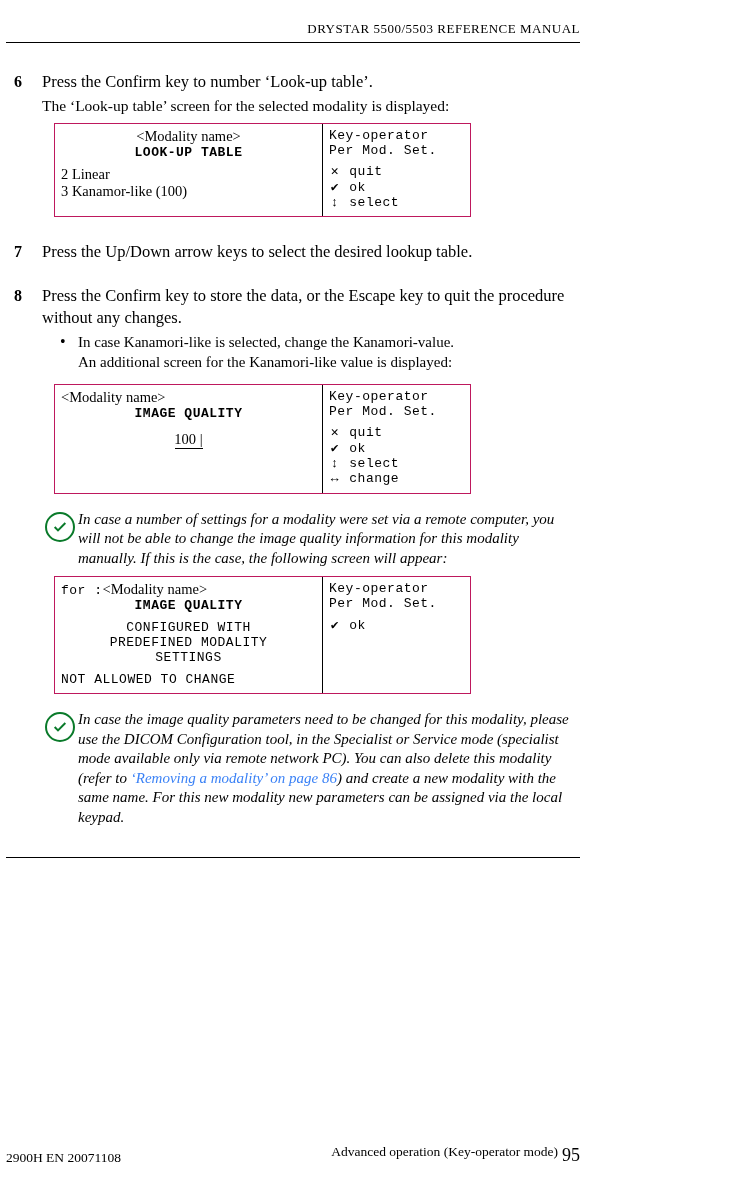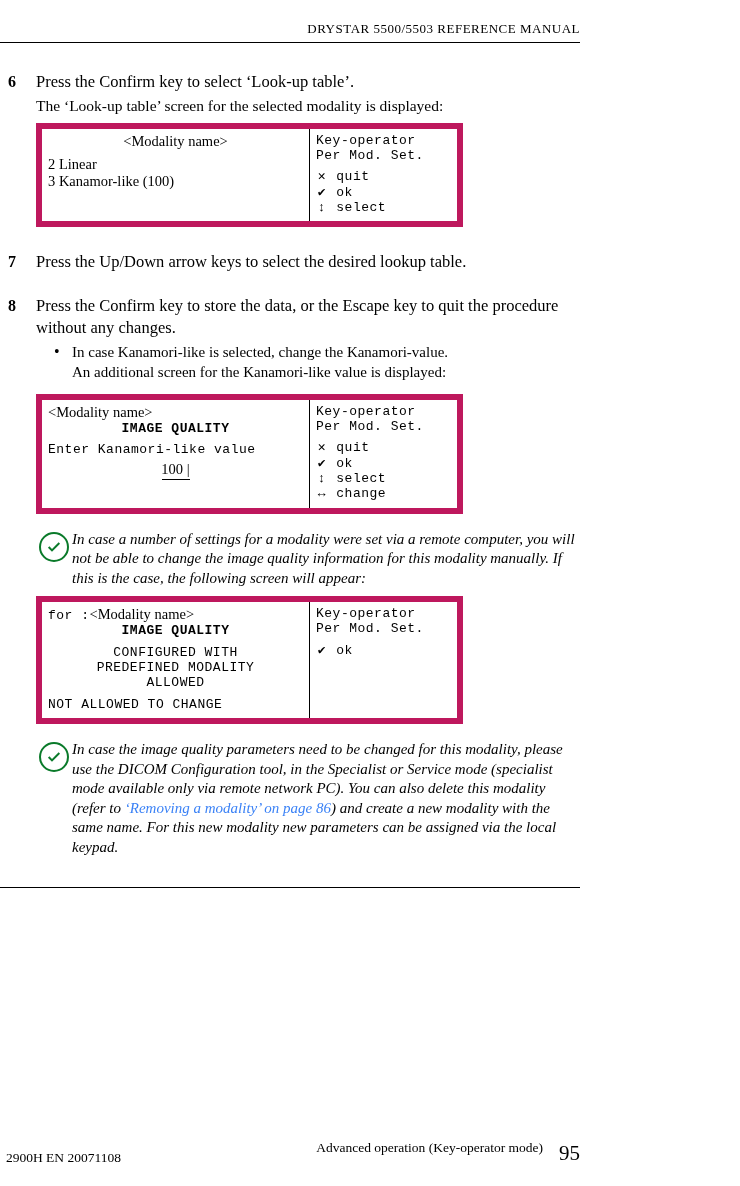--- a/index.html
+++ b/index.html
@@ -10,21 +10,21 @@
     background: #fff;
     color: #000;
     width: 740px;
     font-size: 15px;
     line-height: 1.35;
   }
   .page {
     box-sizing: border-box;
     width: 616px;
     height: 1186px;
-    padding: 20px 36px 18px 0;
+    padding: 20px 36px 18px 6px;
     position: relative;
   }
   .running-head {
     text-align: right;
     font-variant: small-caps;
     font-size: 13px;
     letter-spacing: 0.5px;
     margin-bottom: 4px;
   }
   .running-head-rule {
@@ -40,23 +40,23 @@
     font-size: 16px;
     margin-left: -28px;
   }
   .step-title { font-size: 16.5px; margin-bottom: 3px; }
   .step-desc { font-size: 15.5px; margin-bottom: 2px; }
   .bullet-row { display: flex; align-items: flex-start; margin: 3px 0 3px 18px; }
   .bullet-dot { width: 18px; flex: 0 0 18px; line-height: 1.2; font-size: 16px; }
   .indent { margin-left: 36px; }
   .screen {
     display: flex;
-    border: 6px solid #be185d;
+    border: 1px solid #be185d;
     width: 415px;
-    margin: 6px 0 16px 0;
+    margin: 6px 0 16px 12px;
     font-family: "Courier New", monospace;
     font-size: 13px;
     line-height: 1.18;
     justify-content: flex-end;
   }
   .screen-left {
     flex: 1;
     border-right: 1px solid #000;
     padding: 4px 6px 6px 6px;
   }
@@ -85,42 +85,43 @@
   .check-badge svg { width: 16px; height: 16px; }
   .note-text { font-style: italic; font-size: 15px; line-height: 1.3; }
   .link { color: #3b82f6; font-style: italic; }
   .footer {
     position: absolute;
     bottom: 19px; left: 0; right: 36px;
     display: flex; justify-content: space-between; align-items: flex-end;
     font-size: 13.5px;
   }
   .footer-rule { border-top: 1px solid #000; margin-top: 30px; }
-  .pageno { font-size: 21px; margin-left: 16px; }
+  .pageno { font-size: 18px; margin-left: 4px; }
   .footer-left  { padding-left: 6px; }
   .footer-right { display:flex; align-items: flex-start; }
 </style>
 </head>
 <body>
 
 <div class="page">
   <div class="running-head">DRYSTAR 5500/5503 REFERENCE MANUAL</div>
   <div class="running-head-rule"></div>
 
   <div class="content">
 
     <div class="step">
       <div class="step-num">6</div>
       <div style="flex:1">
-        <div class="step-title">Press the Confirm key to select ‘Look-up table’.</div>
+        <div class="step-title">Press the Confirm key to number ‘Look-up table’.</div>
         <div class="step-desc">The ‘Look-up table’ screen for the selected modality is displayed:</div>
 
         <div class="screen">
           <div class="screen-left">
             <div class="center serif-over">&lt;Modality name&gt;</div>
+            <div class="pixel center" style="font-weight:bold">LOOK-UP TABLE</div>
             <div style="height:6px"></div>
             <div class="serif-over">2 Linear</div>
             <div class="serif-over">3 Kanamor-like (100)</div>
           </div>
           <div class="screen-right pixel">
             <div>Key-operator</div>
             <div>Per Mod. Set.</div>
             <div style="height:6px"></div>
             <div><span class="sym">✕</span> <span>quit</span></div>
             <div><span class="sym">✔</span> <span>ok</span></div>
@@ -148,21 +149,20 @@
           </div>
         </div>
       </div>
     </div>
 
     <div class="screen">
       <div class="screen-left">
         <div class="serif-over">&lt;Modality name&gt;</div>
         <div class="pixel center" style="font-weight:bold">IMAGE QUALITY</div>
         <div style="height:6px"></div>
-        <div class="pixel">Enter Kanamori-like value</div>
         <div class="center" style="margin-top:4px">
           <span class="serif-over">100</span><span class="serif-over"> |</span><br>
           <span class="cursor-line"></span>
         </div>
       </div>
       <div class="screen-right pixel">
         <div>Key-operator</div>
         <div>Per Mod. Set.</div>
         <div style="height:6px"></div>
         <div><span class="sym">✕</span> <span>quit</span></div>
@@ -184,21 +184,21 @@
       <div class="note-text">In case a number of settings for a modality were set via a remote computer, you will not be able to change the image quality information for this modality manually. If this is the case, the following screen will appear:</div>
     </div>
 
     <div class="screen">
       <div class="screen-left">
         <div><span class="pixel">for :</span><span class="serif-over">&lt;Modality name&gt;</span></div>
         <div class="pixel center" style="font-weight:bold">IMAGE QUALITY</div>
         <div style="height:6px"></div>
         <div class="pixel center">CONFIGURED WITH</div>
         <div class="pixel center">PREDEFINED MODALITY</div>
-        <div class="pixel center">ALLOWED</div>
+        <div class="pixel center">SETTINGS</div>
         <div style="height:6px"></div>
         <div class="pixel" style="">NOT ALLOWED TO CHANGE</div>
       </div>
       <div class="screen-right pixel">
         <div>Key-operator</div>
         <div>Per Mod. Set.</div>
         <div style="height:6px"></div>
         <div><span class="sym">✔</span> <span>ok</span></div>
       </div>
     </div>

